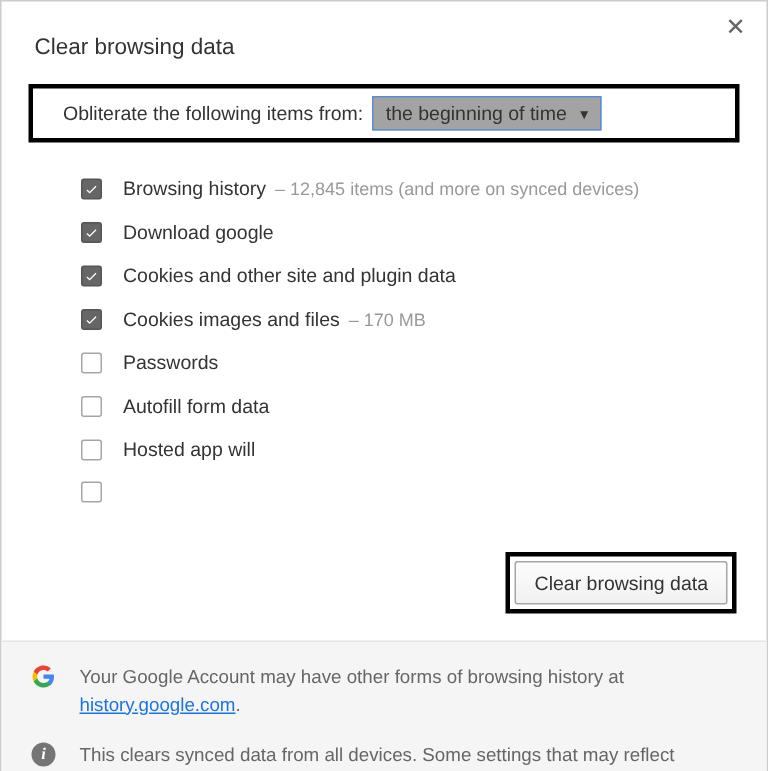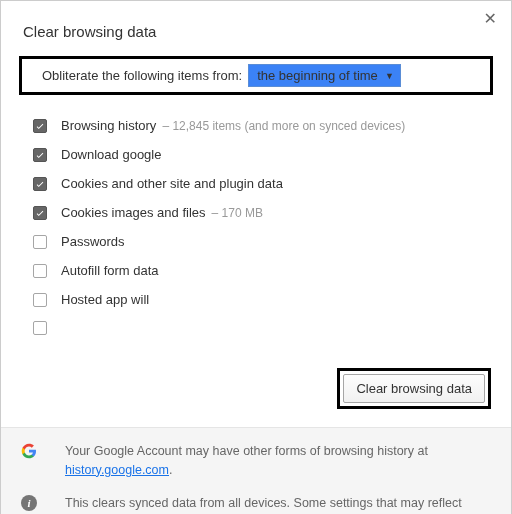--- a/index.html
+++ b/index.html
@@ -37,38 +37,39 @@
     border: 3px solid #000;
     padding: 5px 20px;
     display: flex;
     align-items: center;
     font-size: 13px;
     color: #333;
   }
   .time-row .label { margin-right: 6px; }
   .time-select {
     border: 1px solid #5a8dd6;
-    background: #3b82f6;
+    background: #a3a3a3;
     padding: 3px 22px 3px 8px;
     font-size: 13px;
     color: #333;
     position: relative;
     cursor: pointer;
   }
   .time-select::after {
     content: "▼";
     font-size: 9px;
     color: #333;
     position: absolute;
     right: 6px;
     top: 50%;
     transform: translateY(-50%);
   }
   .checks {
     padding: 2px 8px 10px 32px;
+    margin-left: 21px;
   }
   .check-row {
     display: flex;
     align-items: center;
     padding: 7px 0;
     font-size: 13px;
   }
   .chk {
     width: 14px;
     height: 14px;
@@ -113,21 +114,20 @@
     background: #f5f5f5;
     border-top: 1px solid #e5e5e5;
     padding: 14px 20px 18px 20px;
     font-size: 12.5px;
     color: #666;
   }
   .footer-row {
     display: flex;
     align-items: flex-start;
     margin-bottom: 14px;
-    gap: 12px;
   }
   .footer-row:last-child { margin-bottom: 0; }
   .footer-icon {
     width: 18px;
     height: 18px;
     margin-right: 14px;
     flex-shrink: 0;
     margin-top: 1px;
   }
   .footer-text { line-height: 1.5; }

